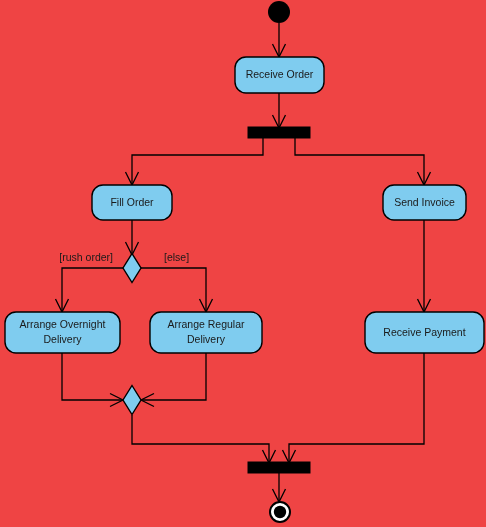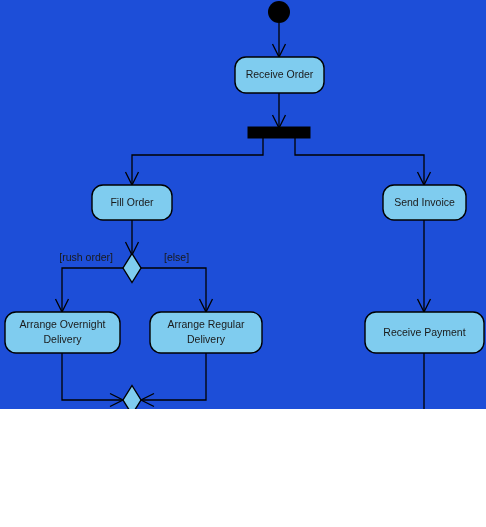--- a/index.html
+++ b/index.html
@@ -7,22 +7,22 @@
     margin: 0;
     padding: 0;
     background: #ffffff;
   }
   body {
     font-family: "Liberation Sans", sans-serif;
   }
   #diagram-canvas {
     position: relative;
     width: 486px;
-    height: 409px;
-    background: #1d4ed8;
+    height: 527px;
+    background: #ef4444;
     overflow: hidden;
   }
   #diagram-svg {
     position: absolute;
     top: 0;
     left: 0;
     width: 486px;
     height: 527px;
     display: block;
   }

